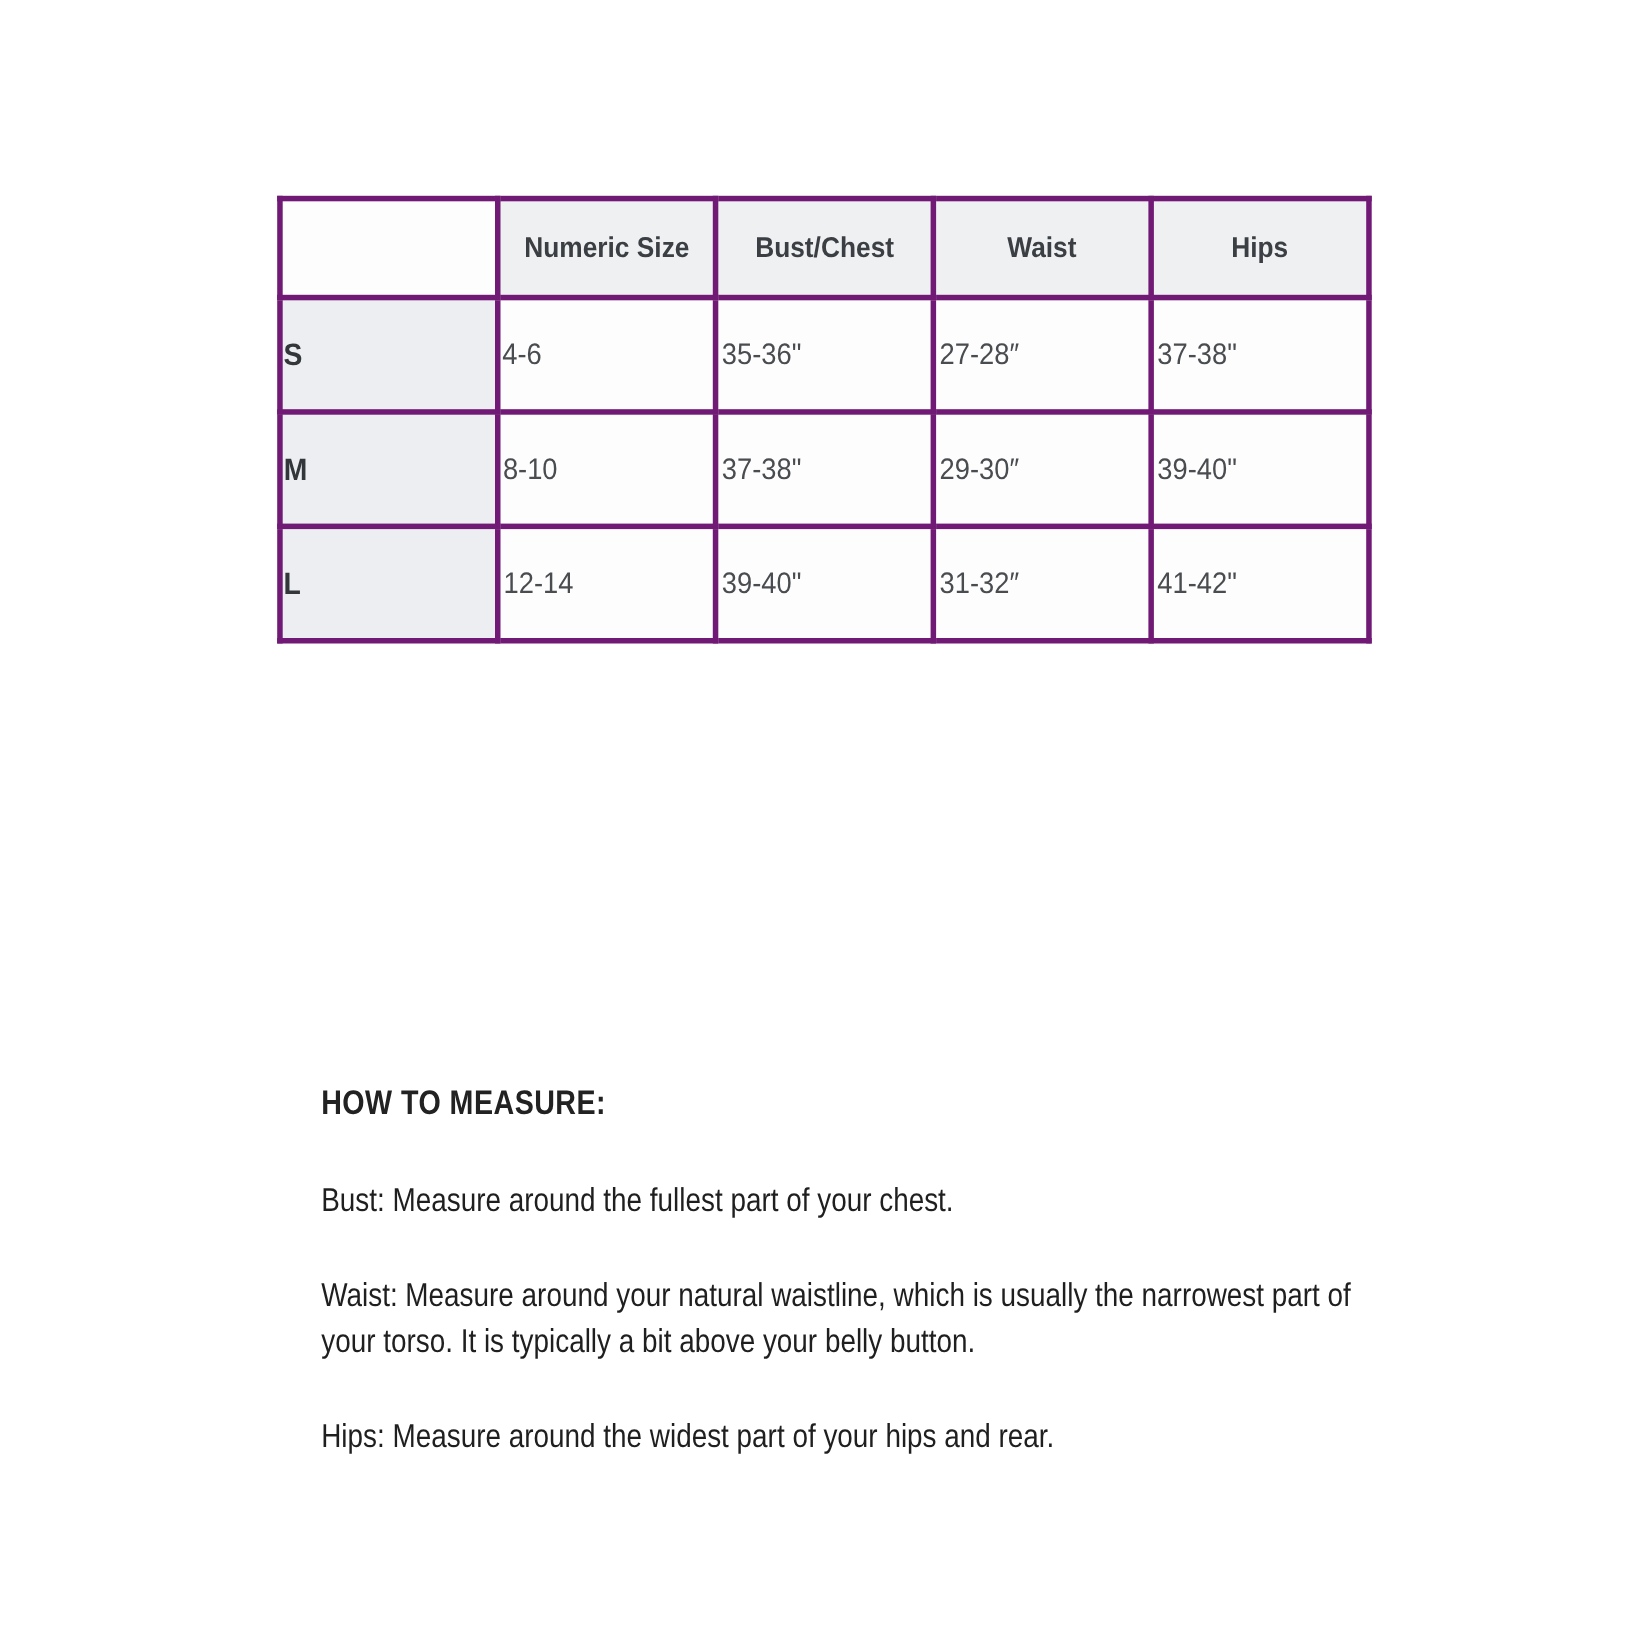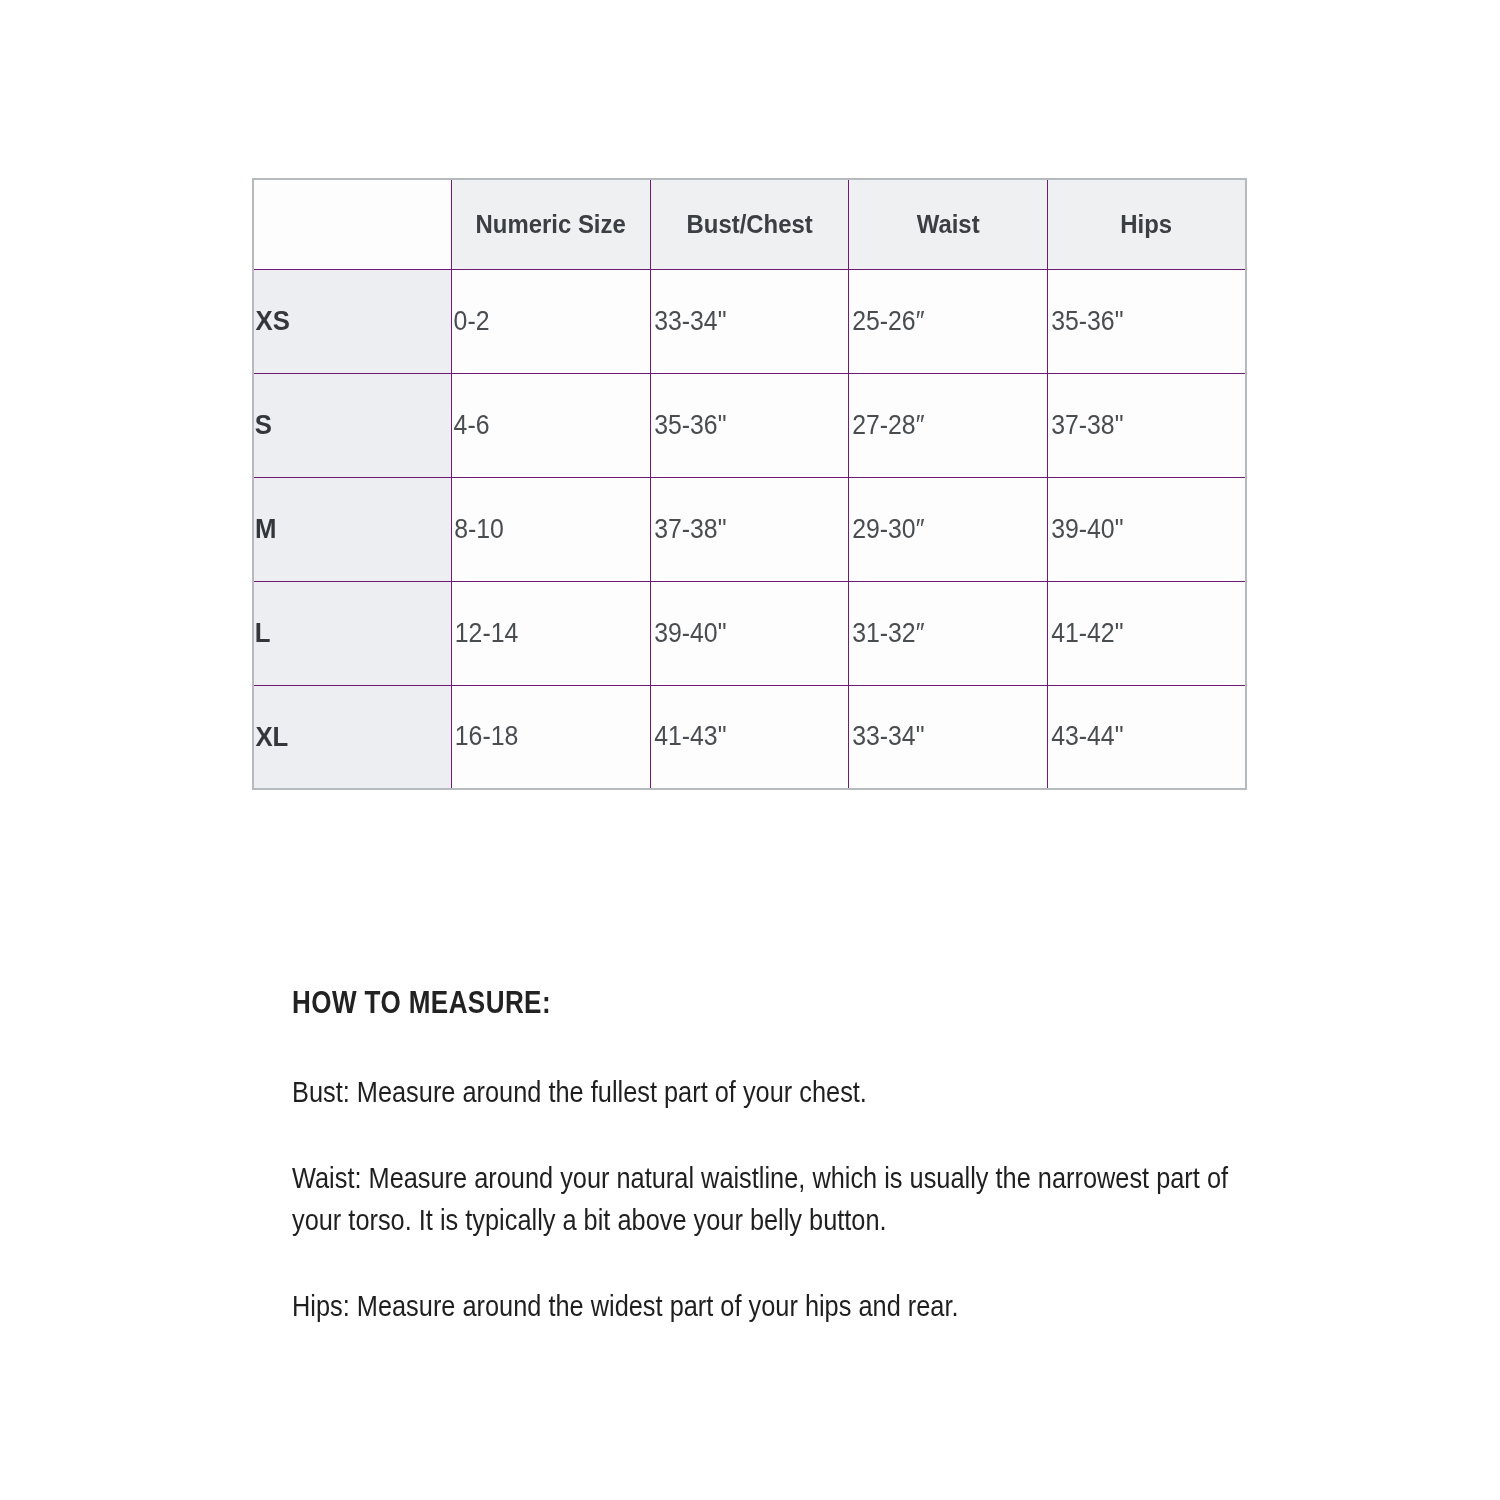--- a/index.html
+++ b/index.html
@@ -17,21 +17,21 @@
   table.size-chart {
     position: absolute;
     left: 252px;
     top: 178px;
     width: 995px;
     border-collapse: collapse;
     table-layout: fixed;
     border: 2px solid #b7babd;
   }
   table.size-chart td, table.size-chart th {
-    border: 1px solid #701a75;
+    border: 5px solid #701a75;
     vertical-align: middle;
     padding: 0;
   }
   table.size-chart thead tr { height: 90px; }
   table.size-chart tbody tr { height: 104px; }
   th.col-header {
     background: #eef0f2;
     font-size: 26px;
     font-weight: bold;
     color: #3b3e42;
@@ -95,54 +95,40 @@
       <tr>
         <th class="corner-cell"></th>
         <th class="col-header"><span class="cell-text">Numeric Size</span></th>
         <th class="col-header"><span class="cell-text">Bust/Chest</span></th>
         <th class="col-header"><span class="cell-text">Waist</span></th>
         <th class="col-header"><span class="cell-text">Hips</span></th>
       </tr>
     </thead>
     <tbody>
       <tr>
-        <td class="size-label"><span class="cell-text">XS</span></td>
-        <td class="value-cell"><span class="cell-text">0-2</span></td>
-        <td class="value-cell"><span class="cell-text">33-34"</span></td>
-        <td class="value-cell"><span class="cell-text">25-26″</span></td>
-        <td class="value-cell"><span class="cell-text">35-36"</span></td>
-      </tr>
-      <tr>
         <td class="size-label"><span class="cell-text">S</span></td>
         <td class="value-cell"><span class="cell-text">4-6</span></td>
         <td class="value-cell"><span class="cell-text">35-36"</span></td>
         <td class="value-cell"><span class="cell-text">27-28″</span></td>
         <td class="value-cell"><span class="cell-text">37-38"</span></td>
       </tr>
       <tr>
         <td class="size-label"><span class="cell-text">M</span></td>
         <td class="value-cell"><span class="cell-text">8-10</span></td>
         <td class="value-cell"><span class="cell-text">37-38"</span></td>
         <td class="value-cell"><span class="cell-text">29-30″</span></td>
         <td class="value-cell"><span class="cell-text">39-40"</span></td>
       </tr>
       <tr>
         <td class="size-label"><span class="cell-text">L</span></td>
         <td class="value-cell"><span class="cell-text">12-14</span></td>
         <td class="value-cell"><span class="cell-text">39-40"</span></td>
         <td class="value-cell"><span class="cell-text">31-32″</span></td>
         <td class="value-cell"><span class="cell-text">41-42"</span></td>
       </tr>
-      <tr>
-        <td class="size-label"><span class="cell-text">XL</span></td>
-        <td class="value-cell"><span class="cell-text">16-18</span></td>
-        <td class="value-cell"><span class="cell-text">41-43"</span></td>
-        <td class="value-cell"><span class="cell-text">33-34"</span></td>
-        <td class="value-cell"><span class="cell-text">43-44"</span></td>
-      </tr>
     </tbody>
   </table>
 
   <div class="measure-block">
     <p class="measure-title">HOW TO MEASURE:</p>
     <p class="measure-para">Bust: Measure around the fullest part of your chest.</p>
     <p class="measure-para">Waist: Measure around your natural waistline, which is usually the narrowest part of your torso. It is typically a bit above your belly button.</p>
     <p class="measure-para last">Hips: Measure around the widest part of your hips and rear.</p>
   </div>
 

